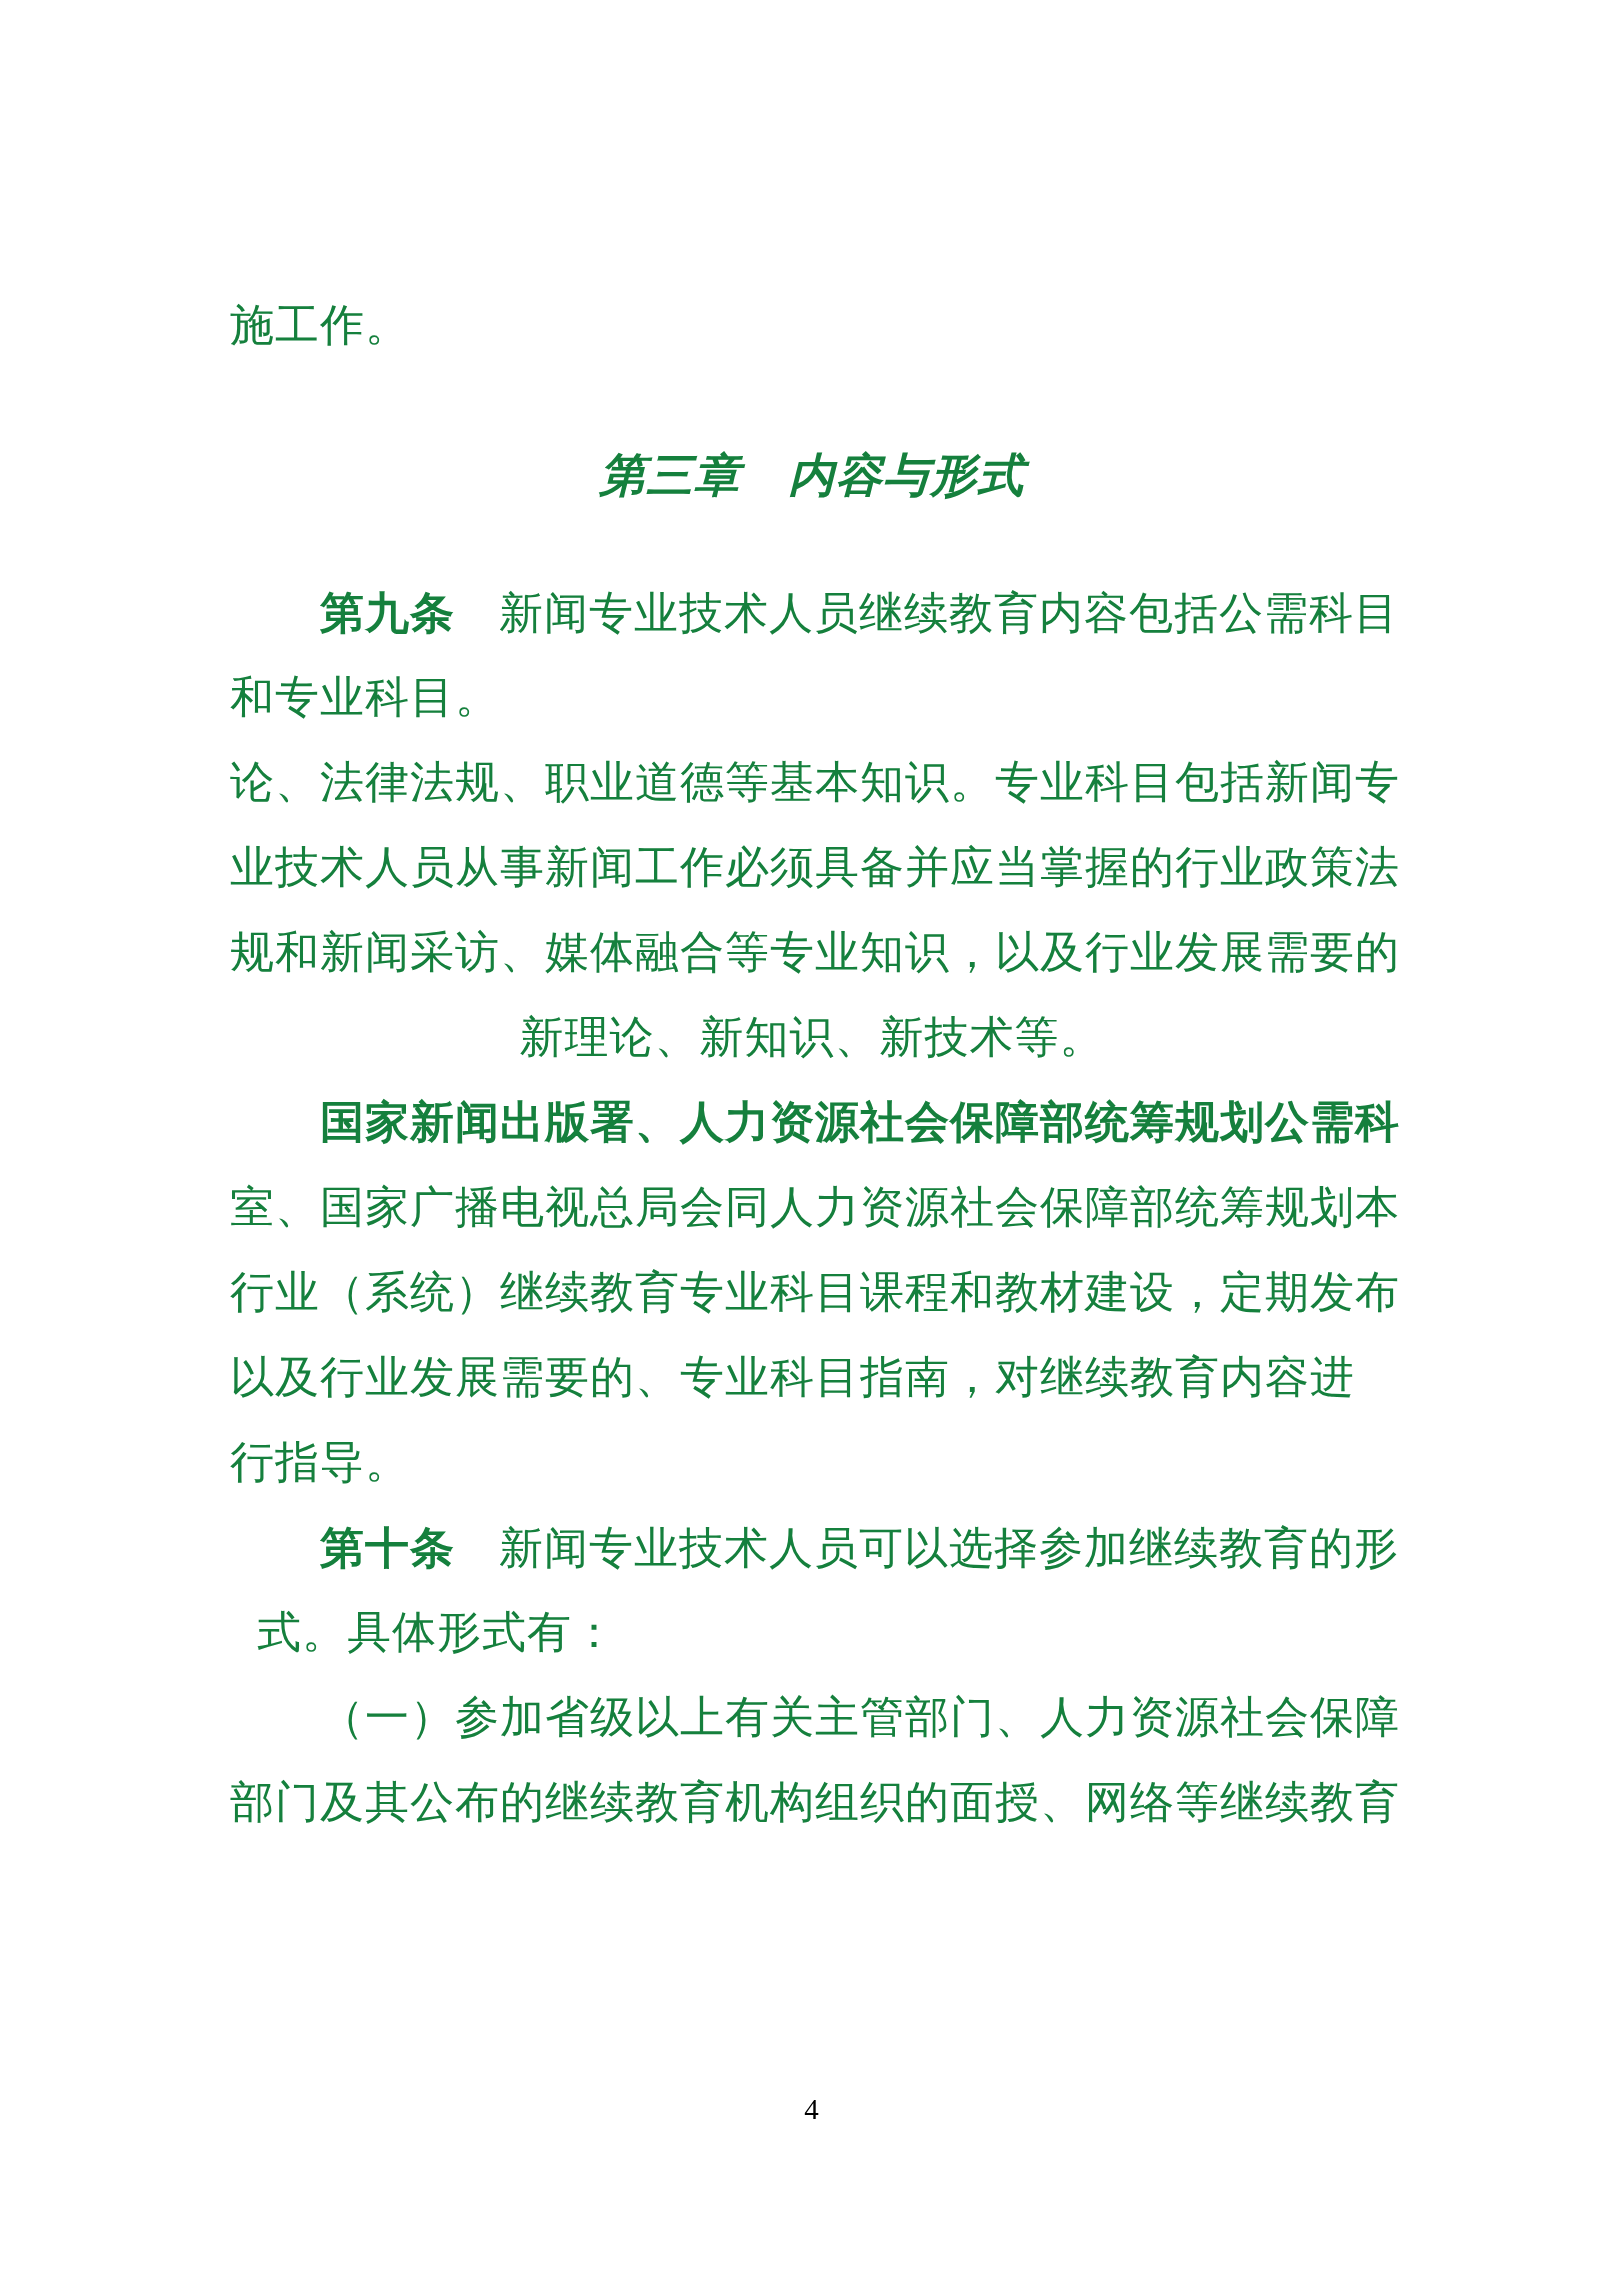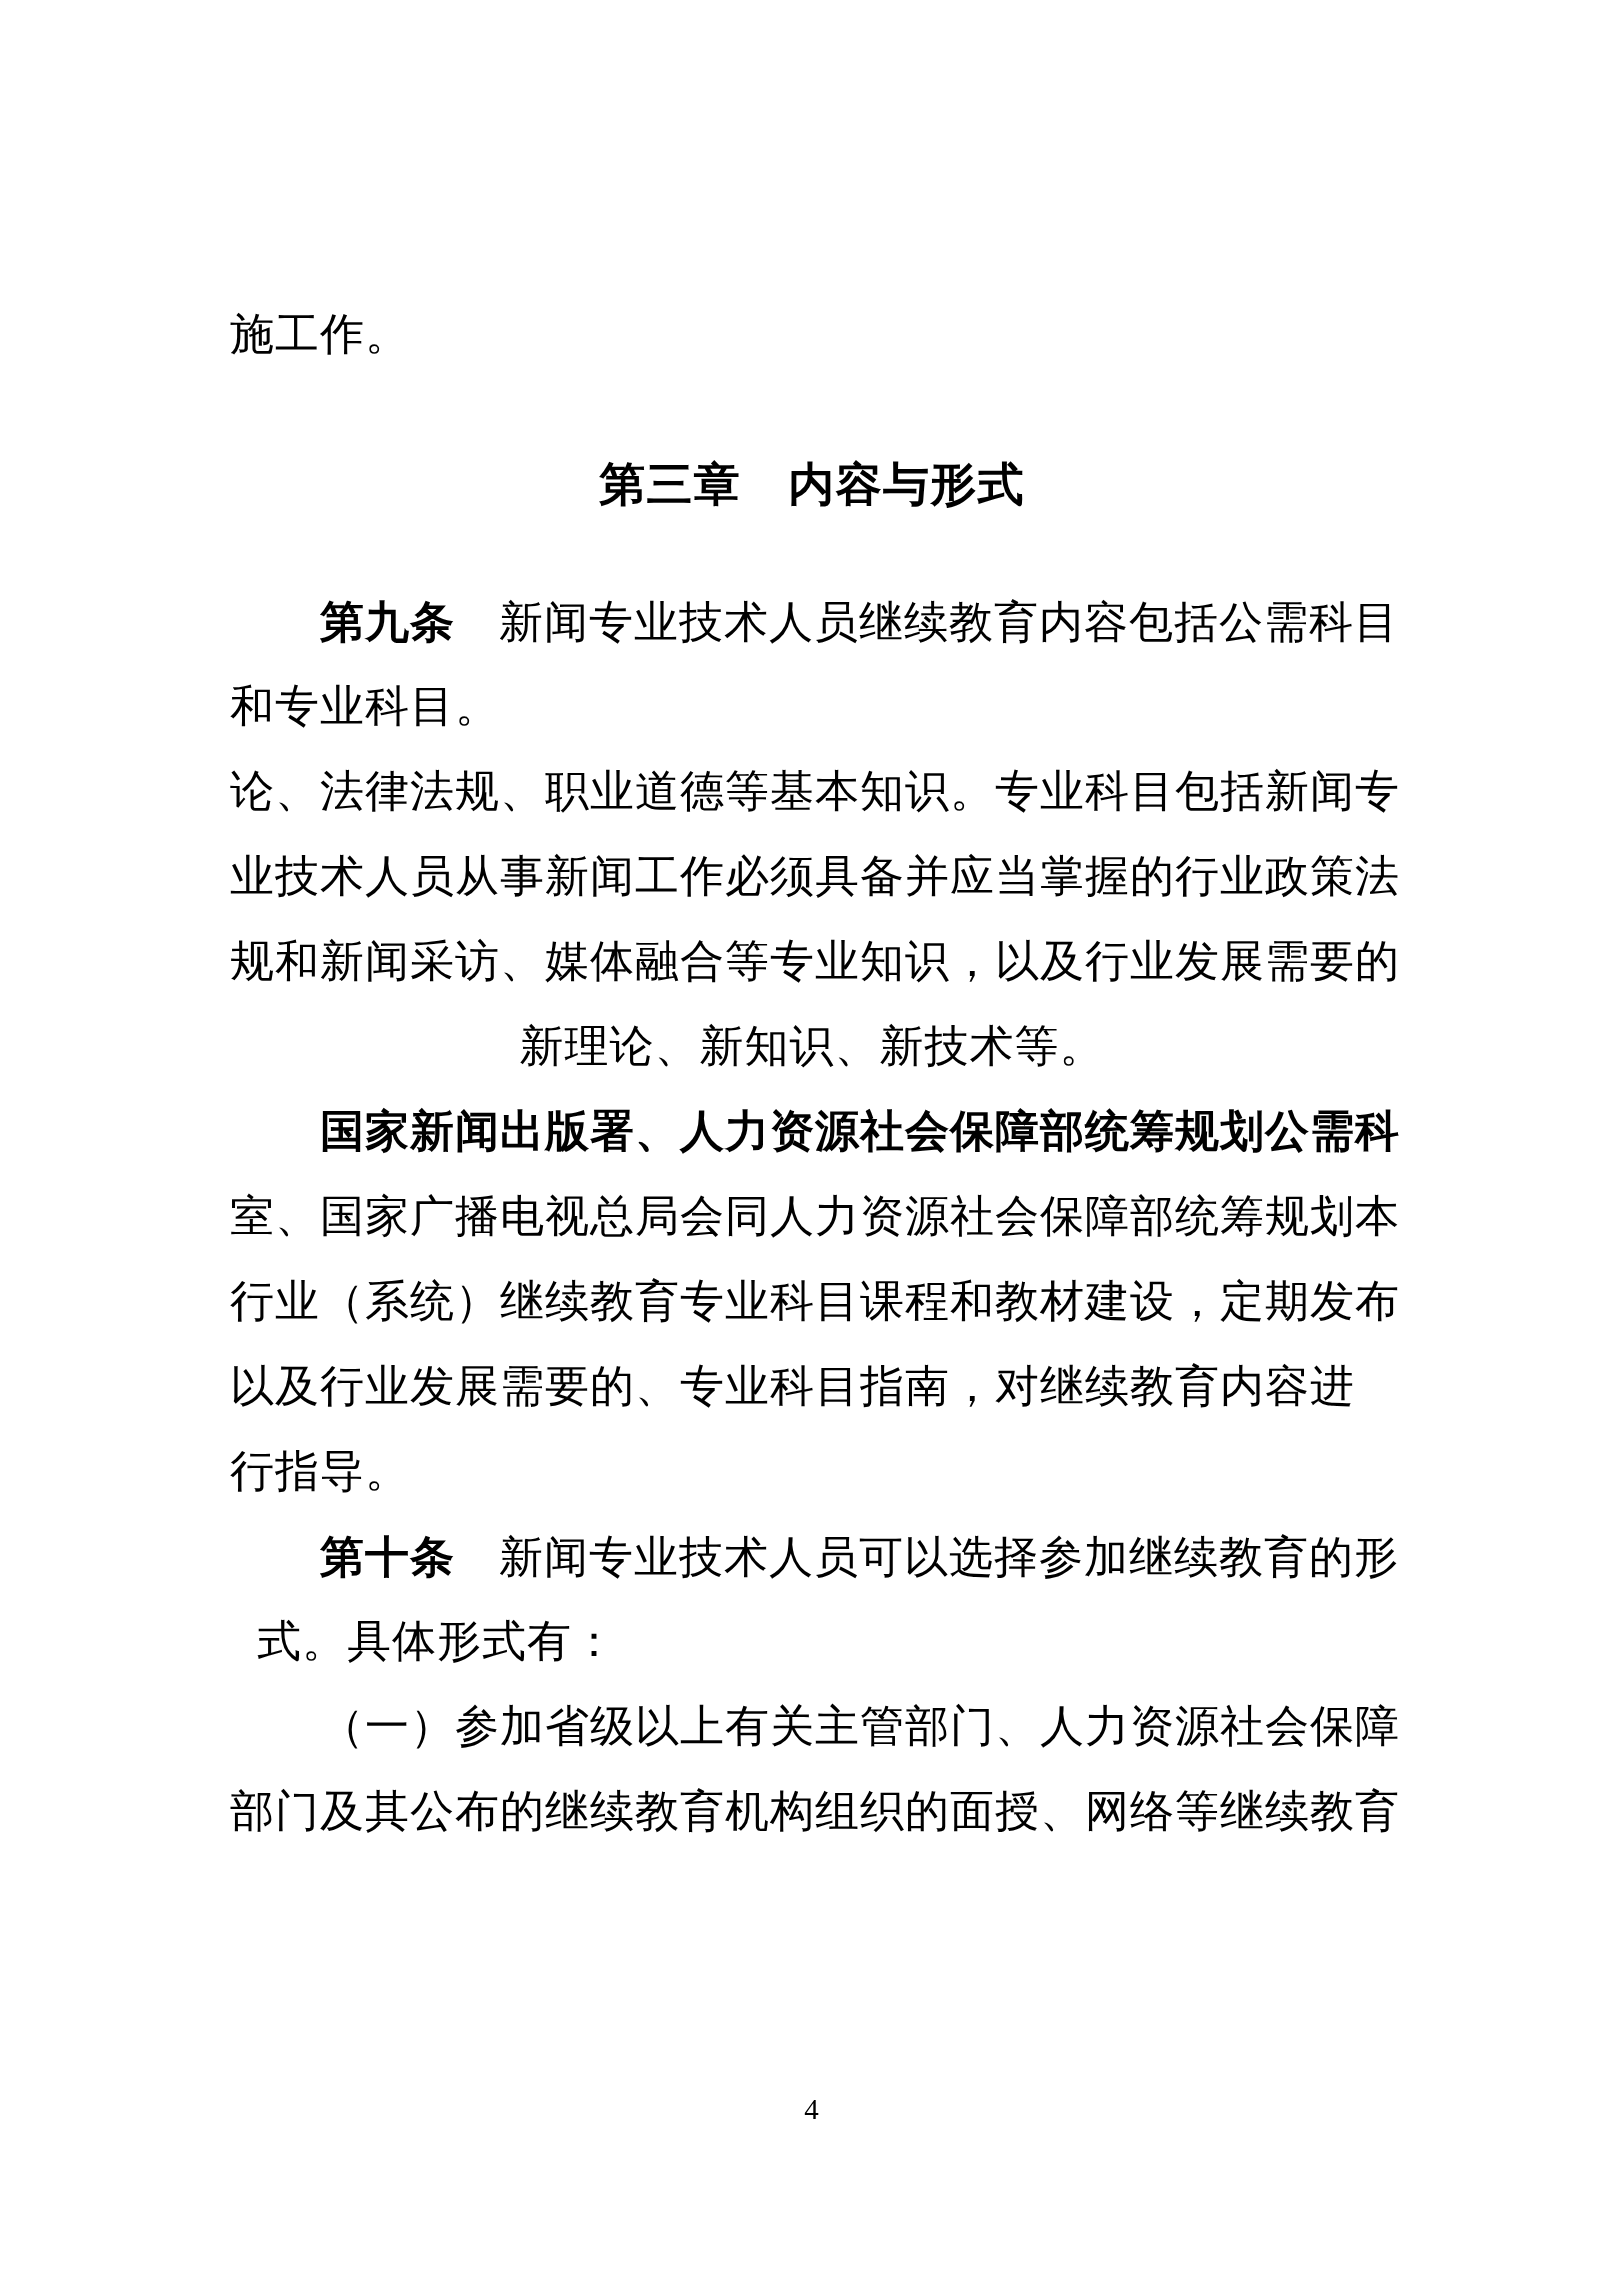--- a/index.html
+++ b/index.html
@@ -11,42 +11,43 @@
     position: relative;
     width: 1623px;
     height: 2295px;
     background: #ffffff;
     color: #000000;
     overflow: hidden;
   }
   .doc {
     position: absolute;
     left: 230px;
-    top: 292px;
+    top: 283px;
     width: 1164px;
     font-family: "Liberation Serif", "DejaVu Serif", serif;
     font-size: 44px;
-    color: #000000;
+    color: #15803d;
   }
   .line {
     height: 85px;
     line-height: 85px;
     white-space: nowrap;
   }
   .line.indent {
     padding-left: 90px;
   }
   .line.heading {
     font-family: "DejaVu Sans", "Liberation Sans", sans-serif;
     font-weight: bold;
     font-size: 46px;
     text-align: center;
     margin-top: 65px;
     margin-bottom: 52px;
     padding-left: 0;
+    font-style: italic;
   }
   .article-no {
     font-family: "DejaVu Sans", "Liberation Sans", sans-serif;
     font-weight: bold;
   }
   .gap {
     display: inline-block;
     width: 44px;
     height: 0.7px;
   }

